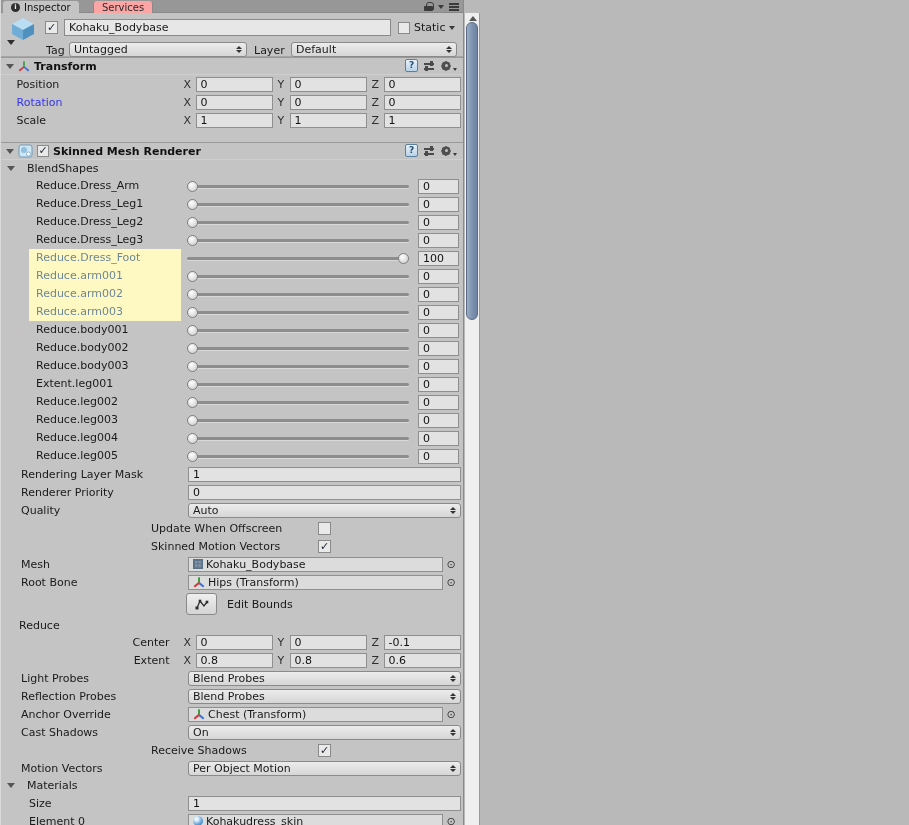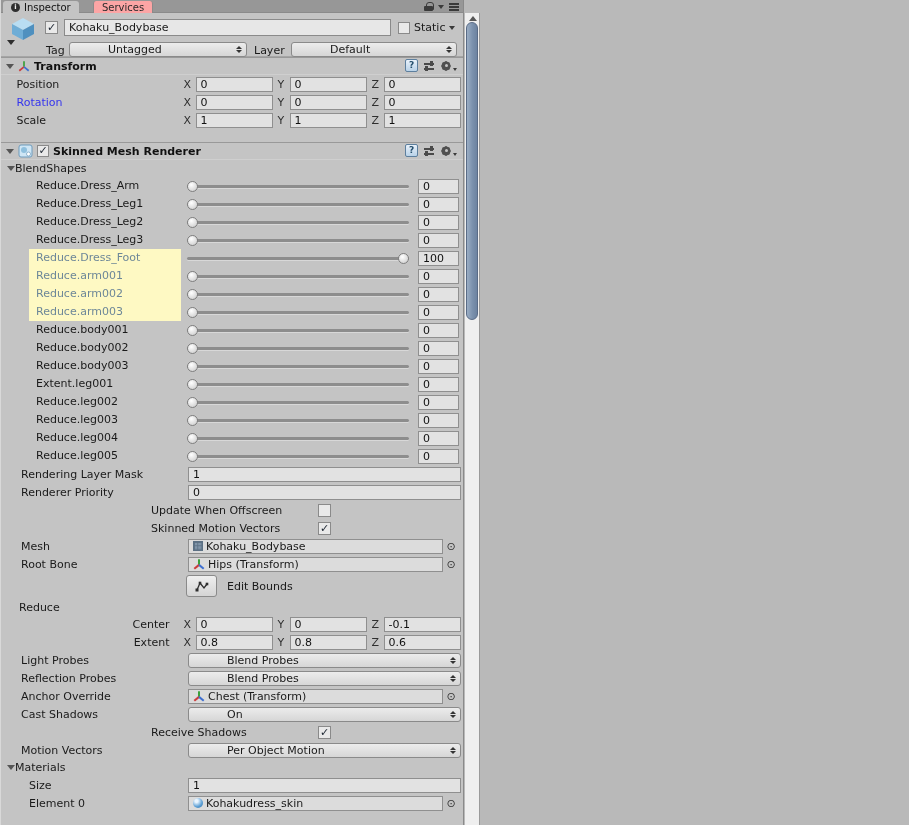--- a/index.html
+++ b/index.html
@@ -36,21 +36,21 @@
     border: 1px solid #8a8a8a; text-align: center; line-height: 11px; font-size: 11px; color: #1b2430; }
   .go-active-cb { position: absolute; left: 44px; top: 8px; }
   .name-field { position: absolute; left: 63px; top: 6px; width: 327px; height: 17px;
     background: #e7e7e7; border: 1px solid #8a8a8a; line-height: 15px; padding-left: 4px; font-size: 11px; }
   .static-wrap { position: absolute; left: 397px; top: 8px; display: flex; align-items: center; gap: 4px; }
   .static-wrap .cb { width: 12px; height: 12px; }
   .row2 { position: absolute; left: 0; top: 29px; width: 100%; height: 15px; }
   .lbl-inline { position: absolute; top: 2px; font-size: 11px; }
   .dd { display: flex; align-items: center; height: 15px; background: linear-gradient(#ececec, #d6d6d6);
     border: 1px solid #8a8a8a; border-radius: 3px; padding: 0 4px; position: relative; font-size: 11px; }
-  .dd > span:first-child { flex: 1; overflow: hidden; white-space: nowrap; margin-left: 34px; }
+  .dd > span:first-child { flex: 1; overflow: hidden; white-space: nowrap; }
   .dd-arrows { display: flex; flex-direction: column; align-items: center; gap: 1px; margin-left: 3px; }
   .dd-arrows i { display:block; width:0; height:0; }
   .dd-arrows .up { border-left:3px solid transparent; border-right:3px solid transparent; border-bottom:3.5px solid #333; }
   .dd-arrows .dn { border-left:3px solid transparent; border-right:3px solid transparent; border-top:3.5px solid #333; }
   .tag-dd { position: absolute; left: 68px; top: 0; width: 178px; }
   .layer-dd { position: absolute; left: 290px; top: 0; width: 166px; }
 
   
   .component { border-top: 1px solid #999; }
   .comp-header { position: relative; height: 17px; display: flex; align-items: center; padding-left: 5px; gap: 4px;
@@ -81,21 +81,21 @@
   .ax { flex: 0 0 12px; color: #2e2e2e; }
   .vfield { flex: 0 0 77px; margin-right: 5px; }
   .wide { flex: 0 0 273px; }
   .objwrap { flex: 0 0 273px; display: flex; align-items: center; }
   .objfield { flex: 0 0 255px; display: flex; align-items: center; gap: 3px; background: #dcdcdc;
     border: 1px solid #8f8f8f; height: 15px; padding: 0 4px; white-space: nowrap; overflow: hidden; }
   .picker { flex: 0 0 16px; text-align: center; font-size: 11px; color: #333; }
   .blue-label { color: #3434ee; }
 
   
-  .bs-fold-row { display: flex; align-items: center; height: 17px; padding-left: 6px; gap: 0; }
+  .bs-fold-row { display: flex; align-items: center; height: 17px; padding-left: 6px; gap: 12px; }
   .bs-row { display: flex; align-items: center; height: 18px; }
   .bs-label { flex: 0 0 152px; margin-left: 28px; padding-left: 7px; height: 18px; line-height: 18px;
     white-space: nowrap; overflow: hidden; }
   .bs-label.hl { background: #fef9c3; color: #6d8798; }
   .bs-slider { position: relative; flex: 0 0 222px; height: 14px; margin-left: 6px; }
   .bs-track { position: absolute; left: 0; right: 0; top: 6px; height: 3px; background: #8d8d8d;
     border-radius: 2px; box-shadow: 0 1px 0 #d8d8d8; }
   .bs-knob { position: absolute; top: 1.5px; width: 11px; height: 11px; border-radius: 50%;
     background: radial-gradient(circle at 38% 32%, #ffffff, #c7c7c7); border: 1px solid #7f7f7f; }
   .bs-value { flex: 0 0 41px; margin-left: 9px; }
@@ -399,20 +399,30 @@
 
       <div class="prow">
         <div class="plabel">Rendering Layer Mask</div>
         <div class="field wide">1</div>
       </div>
       <div class="prow">
         <div class="plabel">Renderer Priority</div>
         <div class="field wide">0</div>
       </div>
       <div class="prow">
+        <div class="plabel">Quality</div>
+        <div class="dd wide">
+          <span>Auto</span>
+          <span class="dd-arrows">
+              <i class="up"></i>
+              <i class="dn"></i>
+            </span>
+        </div>
+      </div>
+      <div class="prow">
         <div class="plabel">Update When Offscreen</div>
         <span class="cb"></span>
       </div>
       <div class="prow">
         <div class="plabel">Skinned Motion Vectors</div>
         <span class="cb">
           <span>✓</span>
         </span>
       </div>
       <div class="prow">

